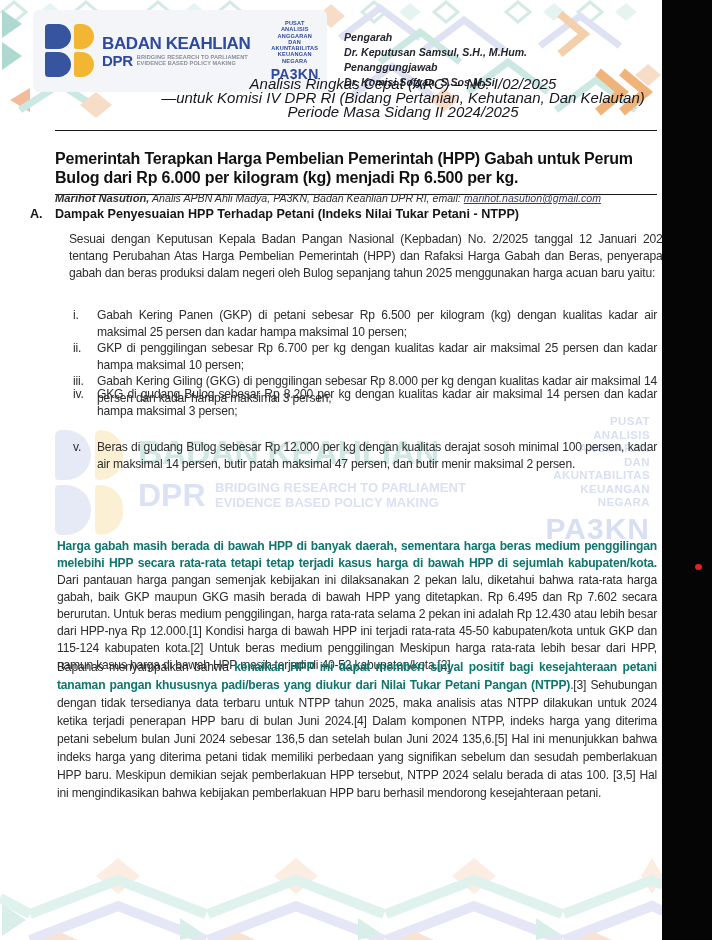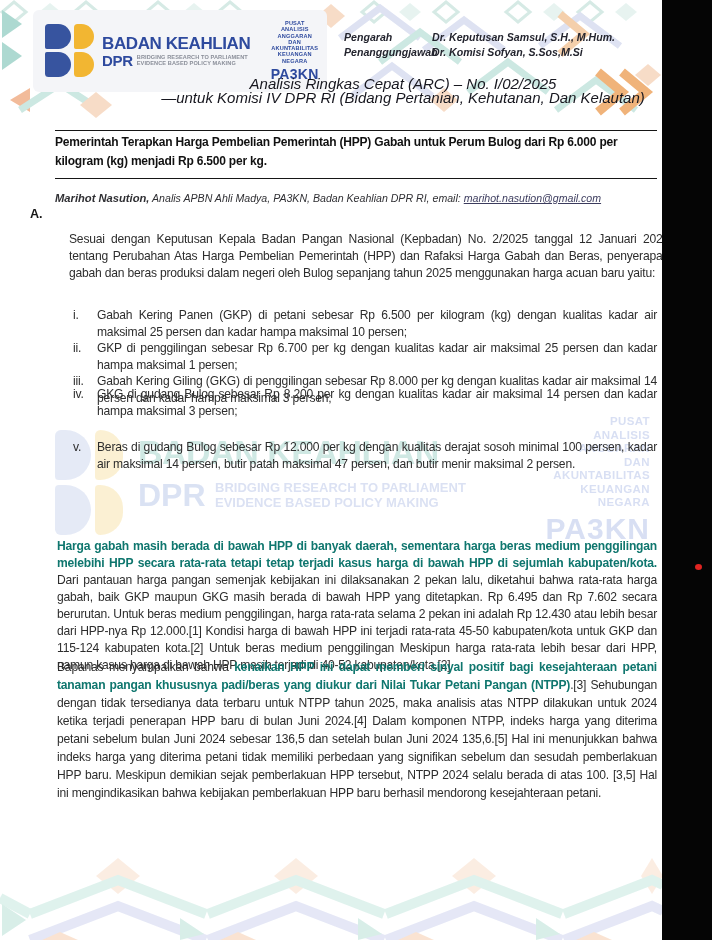--- a/index.html
+++ b/index.html
@@ -24,27 +24,27 @@
   .brand-col{margin-left:8px;width:158px;}
   .brand{font-size:17px;font-weight:800;color:#2e4a9e;letter-spacing:-0.4px;line-height:18px;}
   .dpr-row{display:flex;align-items:flex-start;margin-top:1px;}
   .dpr{font-size:15px;font-weight:800;color:#2e4a9e;letter-spacing:-0.3px;line-height:14px;}
   .taglines{margin-left:4px;font-size:5.6px;color:#8a8e99;font-weight:700;line-height:6.5px;letter-spacing:0.1px;}
   .pa3kn-col{margin-left:6px;width:66px;text-align:center;}
   .pa3kn-words{font-size:5.6px;font-weight:800;color:#2e4a9e;line-height:6.3px;letter-spacing:0.2px;}
   .pa3kn-big{font-size:14px;font-weight:800;color:#2e4a9e;letter-spacing:0.3px;margin-top:2px;}
   
   .officials{left:344px;top:30px;z-index:5;font-style:italic;font-weight:700;color:#23242e;font-size:10.6px;line-height:15px;}
-  .officials .row{display:flex;}
+  .officials .row{display:flex;flex-direction:column;}
   .officials .lbl{width:88px;}
   .arc-block{left:150px;top:77px;width:506px;text-align:center;z-index:5;
              font-style:italic;font-weight:400;color:#17171f;font-size:15px;line-height:14.2px;}
   
   .title-block{left:55px;top:130px;width:602px;border-top:1.6px solid #161616;border-bottom:1.6px solid #161616;
-               padding:2px 0 7px 0;z-index:10;font-size:12px;font-weight:700;color:#111;line-height:19px;letter-spacing:-0.2px;}
+               padding:18px 0 7px 0;z-index:10;font-size:16px;font-weight:700;color:#111;line-height:19px;letter-spacing:-0.2px;}
   .author-line{left:55px;top:192px;width:602px;z-index:10;font-size:10.6px;font-style:italic;color:#2f2f33;}
   .author-name{font-weight:700;font-size:11.2px;}
   .author-email{color:#3c3c5e;text-decoration:underline;cursor:pointer;}
   .section-label{left:30px;top:207px;z-index:10;font-size:12.6px;font-weight:700;color:#161616;}
   .section-heading{left:55px;top:207px;width:602px;z-index:10;font-size:12.6px;font-weight:700;color:#161616;}
   
   .para{left:57px;width:600px;z-index:10;font-size:12.1px;line-height:16.9px;letter-spacing:-0.2px;
         text-align:justify;color:#2d2d2d;}
   .p1{top:231px;margin-left:12px;}
   .list-item{left:73px;width:584px;z-index:10;display:flex;font-size:12.1px;line-height:16.6px;
@@ -230,39 +230,41 @@
     </div>
     <div class="row">
       <span class="lbl">Penanggungjawab</span>
       <span>Dr. Komisi Sofyan, S.Sos,M.Si</span>
     </div>
   </div>
 
   <div class="abs arc-block">
     <div>Analisis Ringkas Cepat (ARC) – No. I/02/2025</div>
     <div>—untuk Komisi IV DPR RI (Bidang Pertanian, Kehutanan, Dan Kelautan)</div>
+    <div>Periode Masa Sidang II 2024/2025</div>
   </div>
 
   <div class="abs title-block">Pemerintah Terapkan Harga Pembelian Pemerintah (HPP) Gabah untuk Perum Bulog dari Rp 6.000 per kilogram (kg) menjadi Rp 6.500 per kg.</div>
 
   <div class="abs author-line">
     <span class="author-name">Marihot Nasution,</span><span> Analis APBN Ahli Madya, PA3KN, Badan Keahlian DPR RI, email: </span><a class="author-email">marihot.nasution@gmail.com</a>
   </div>
 
   <div class="abs section-label">A.</div>
+  <div class="abs section-heading">Dampak Penyesuaian HPP Terhadap Petani (Indeks Nilai Tukar Petani - NTPP)</div>
 
   <div class="abs para p1">Sesuai dengan Keputusan Kepala Badan Pangan Nasional (Kepbadan) No. 2/2025 tanggal 12 Januari 2025 tentang Perubahan Atas Harga Pembelian Pemerintah (HPP) dan Rafaksi Harga Gabah dan Beras, penyerapan gabah dan beras produksi dalam negeri oleh Bulog sepanjang tahun 2025 menggunakan harga acuan baru yaitu:</div>
 
   <div class="abs list-item li1">
     <span class="list-num">i.</span>
     <span class="list-text">Gabah Kering Panen (GKP) di petani sebesar Rp 6.500 per kilogram (kg) dengan kualitas kadar air maksimal 25 persen dan kadar hampa maksimal 10 persen;</span>
   </div>
   <div class="abs list-item li2">
     <span class="list-num">ii.</span>
-    <span class="list-text">GKP di penggilingan sebesar Rp 6.700 per kg dengan kualitas kadar air maksimal 25 persen dan kadar hampa maksimal 1 persen;</span>
+    <span class="list-text">GKP di penggilingan sebesar Rp 6.700 per kg dengan kualitas kadar air maksimal 25 persen dan kadar hampa maksimal 10 persen;</span>
   </div>
   <div class="abs list-item li3">
     <span class="list-num">iii.</span>
     <span class="list-text">Gabah Kering Giling (GKG) di penggilingan sebesar Rp 8.000 per kg dengan kualitas kadar air maksimal 14 persen dan kadar hampa maksimal 3 persen;</span>
   </div>
   <div class="abs list-item li4">
     <span class="list-num">iv.</span>
     <span class="list-text">GKG di gudang Bulog sebesar Rp 8.200 per kg dengan kualitas kadar air maksimal 14 persen dan kadar hampa maksimal 3 persen;</span>
   </div>
   <div class="abs list-item li5">

